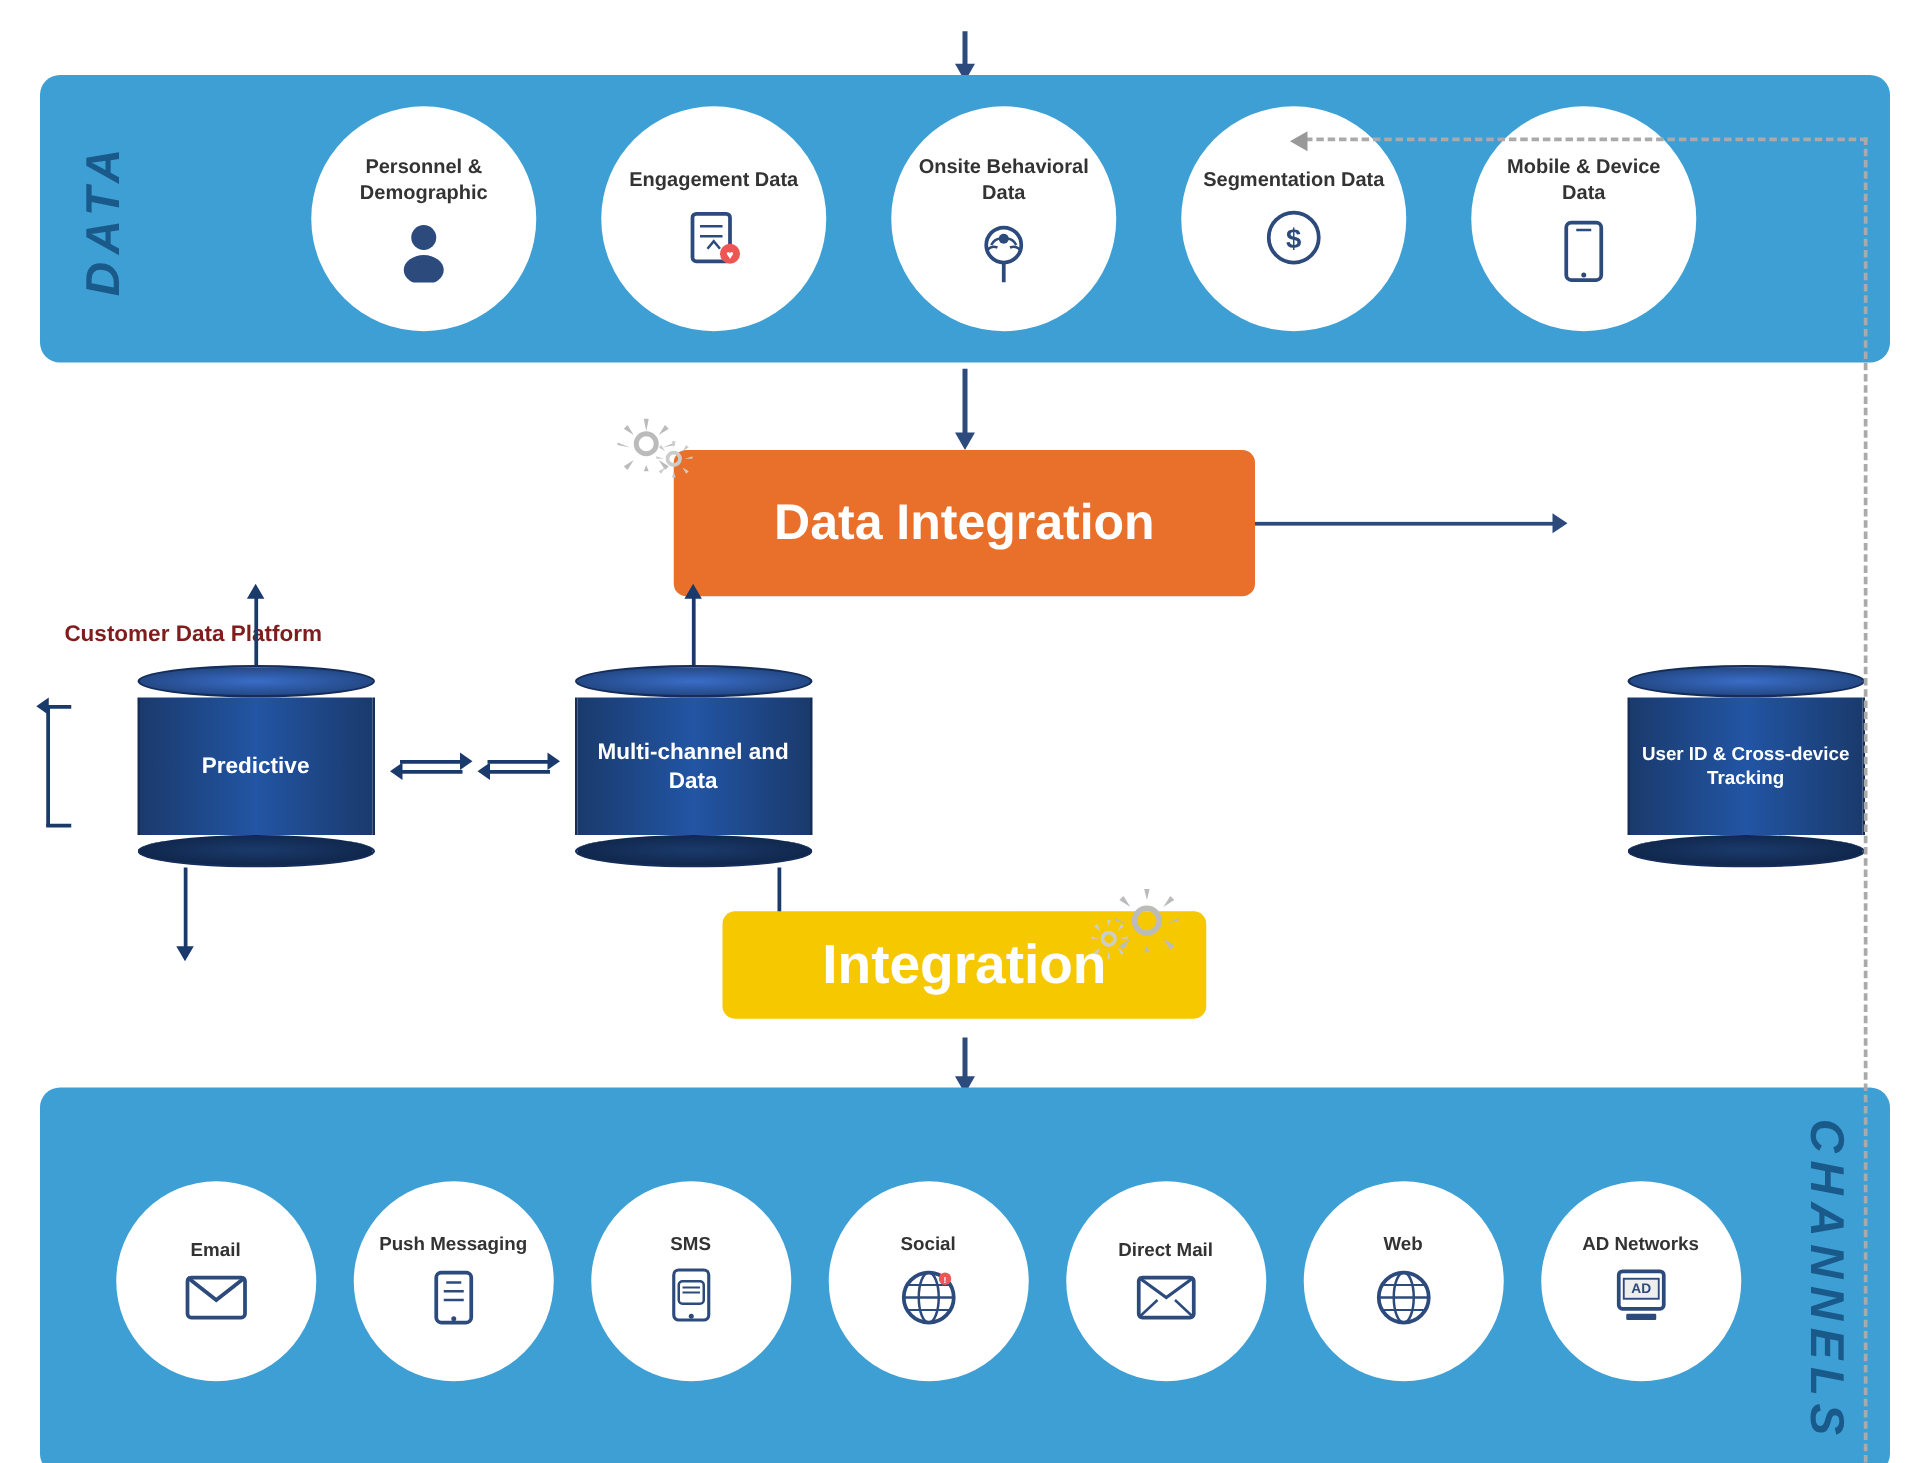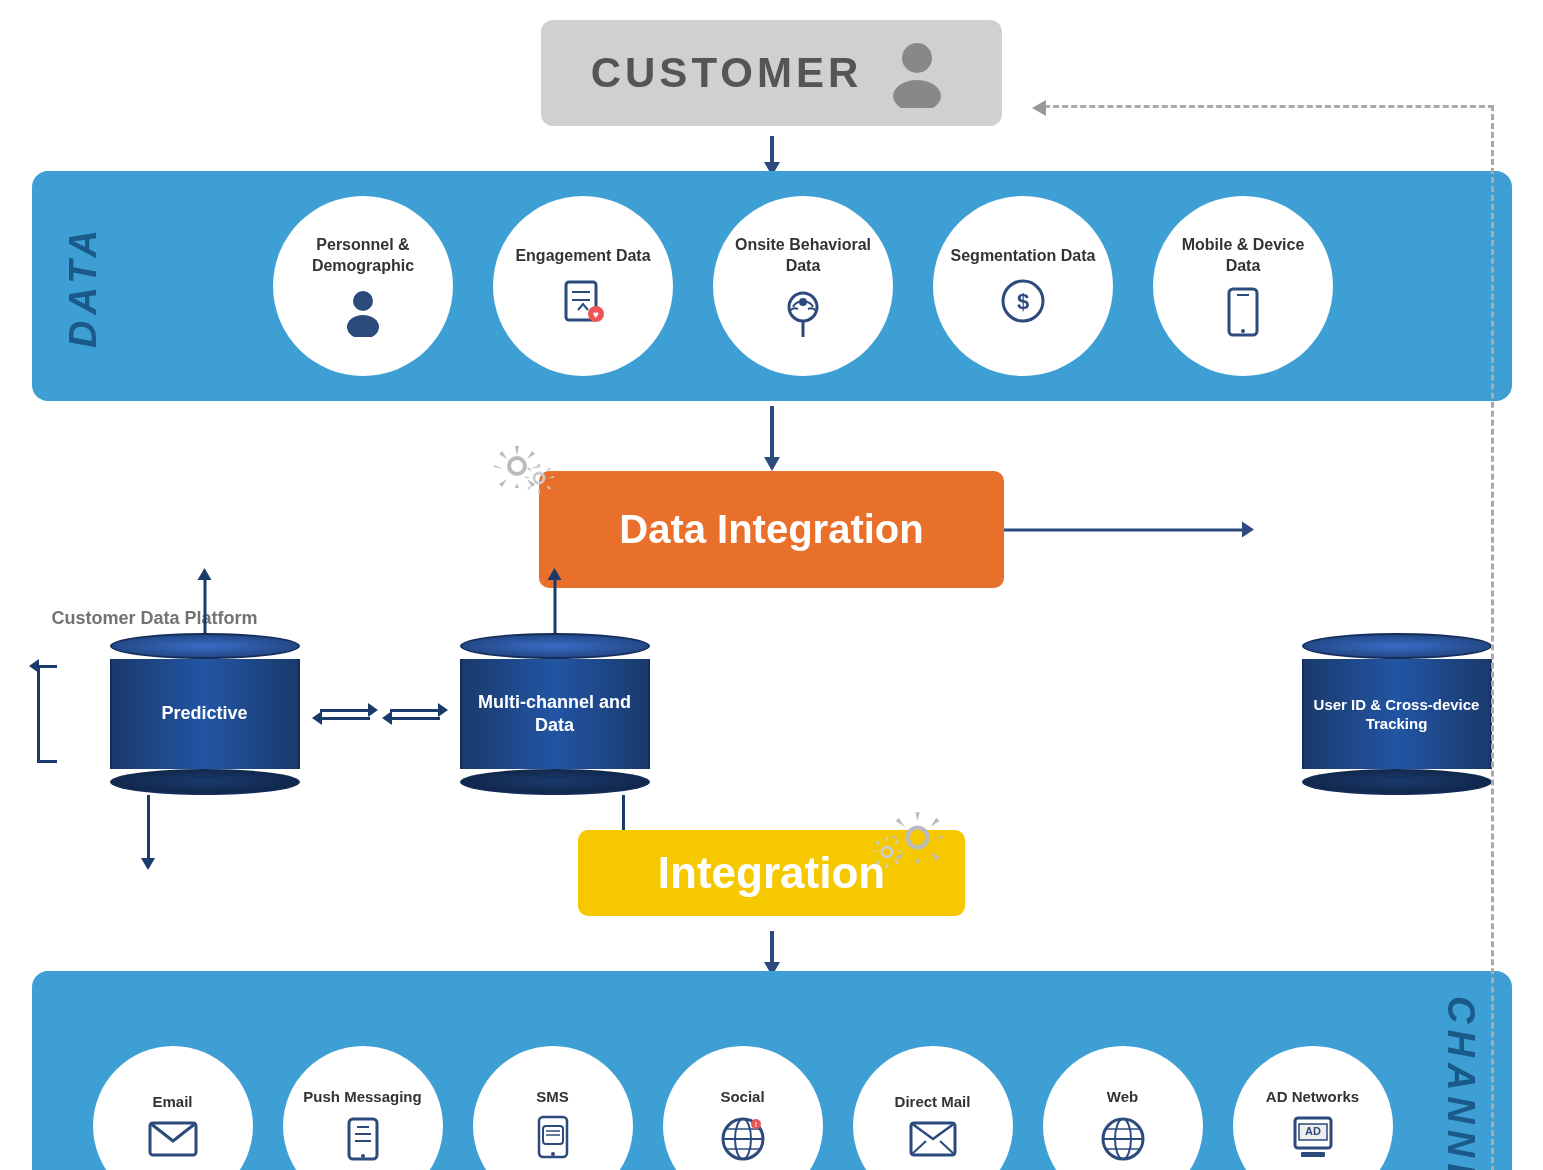--- a/index.html
+++ b/index.html
@@ -89,21 +89,21 @@
       font-size: 38px;
       font-weight: 900;
       color: #1a5a8a;
       letter-spacing: 6px;
       margin-right: 20px;
       font-style: italic;
     }
 
     .data-circles {
       display: flex;
-      gap: 40px;
+      gap: 52px;
       flex: 1;
       justify-content: center;
     }
 
     .data-circle {
       background: white;
       border-radius: 50%;
       width: 180px;
       height: 180px;
       display: flex;
@@ -139,22 +139,22 @@
 
     .integration-label {
       font-size: 40px;
       font-weight: bold;
       color: white;
     }
 
     .cdp-label {
       font-size: 18px;
       font-weight: bold;
-      color: #737373;
-      margin-bottom: 4px;
+      color: #7f1d1d;
+      margin-bottom: 14px;
     }
 
     
     .activation-section {
       display: flex;
       justify-content: center;
       margin: 15px 0;
       position: relative;
     }
 
@@ -320,30 +320,20 @@
 <body>
 
 <div class="main-container">
   <div class="full-diagram">
 
     <div style="position:absolute; right:18px; top:85px; bottom:0; width:3px; border-right:3px dashed #aaa; z-index:20;"></div>
     <div style="position:absolute; right:18px; top:85px; height:3px; width:450px; border-top:3px dashed #aaa; z-index:20; right:18px;">
       <div style="position:absolute; left:-12px; top:-8px; width:0;height:0; border-top:8px solid transparent; border-bottom:8px solid transparent; border-right:14px solid #999;"></div>
     </div>
 
-    <div class="customer-section">
-      <div class="customer-box">
-        <span class="customer-label">CUSTOMER</span>
-
-        <svg width="70" height="70" viewBox="0 0 70 70">
-          <circle cx="35" cy="20" r="15" fill="#888"></circle>
-          <ellipse cx="35" cy="58" rx="24" ry="16" fill="#888"></ellipse>
-        </svg>
-      </div>
-    </div>
 
     <div class="v-arrow">
       <div class="v-arrow-line" style="height:30px;"></div>
     </div>
 
     <div class="data-section">
       <div class="data-vertical-label">DATA</div>
       <div class="data-circles">
 
         <div class="data-circle">

